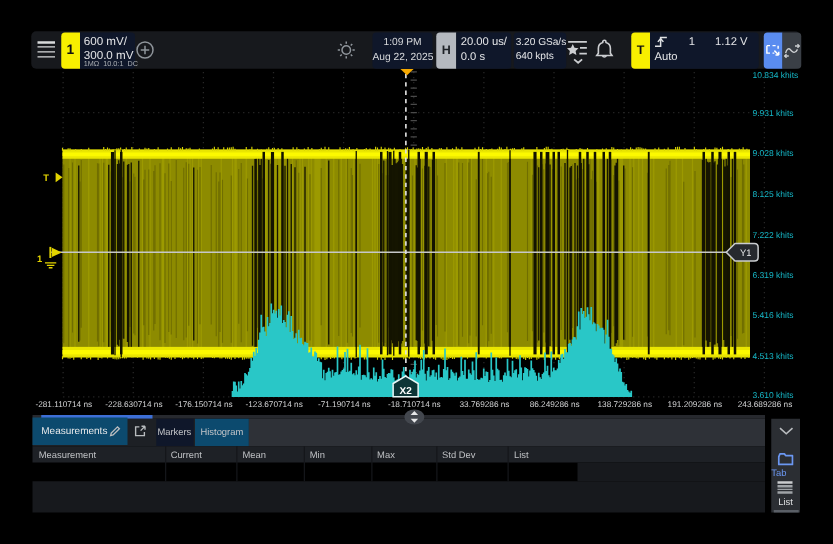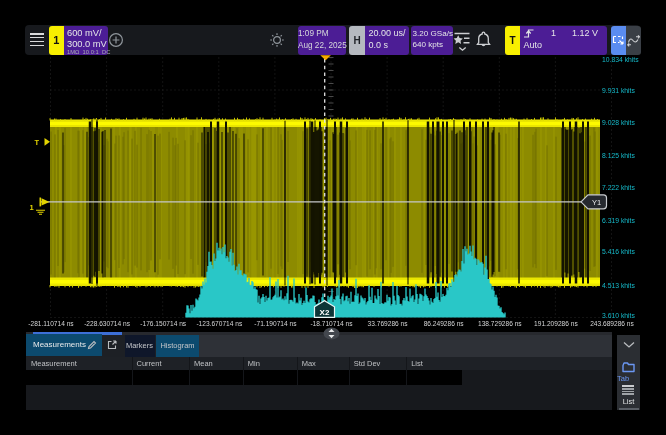--- a/index.html
+++ b/index.html
@@ -1,18 +1,18 @@
 <!DOCTYPE html>
 <html><head><meta charset="utf-8">
 <style>
 html,body{margin:0;padding:0;background:#000;}
 *{box-sizing:border-box;font-family:"Liberation Sans",sans-serif;}
 #scr{position:relative;width:666px;height:435px;background:#000;overflow:hidden;}
 .abs{position:absolute;}
-.panel{background:#4c1d95;color:#e4e5e7;}
+.panel{background:#0f172a;color:#e4e5e7;}
 .panel div{white-space:nowrap;}
 </style></head>
 <body>
 <div id="scr">
 
 <div class="abs" style="left:25px;top:25px;width:615px;height:30px;background:#17191d;border-radius:4px"></div>
 
 <div class="abs" style="left:30px;top:33.2px;width:14px;height:1.4px;background:#d9dadb"></div>
 <div class="abs" style="left:30px;top:37px;width:14px;height:1.4px;background:#d9dadb"></div>
 <div class="abs" style="left:30px;top:40.8px;width:14px;height:1.4px;background:#d9dadb"></div>
@@ -30,21 +30,21 @@
       <path d="M8 4.6V11.4M4.6 8H11.4" stroke="#8f959b" stroke-width="1.2"></path>
     </svg>
 
 <svg class="abs" style="left:269px;top:32px" width="16" height="16">
       <circle cx="8" cy="8" r="3.4" fill="none" stroke="#8f959b" stroke-width="1.2"></circle>
       <g stroke="#8f959b" stroke-width="1.2">
         <path d="M8 1.2V3M8 13V14.8M1.2 8H3M13 8H14.8M3.2 3.2L4.4 4.4M11.6 11.6L12.8 12.8M12.8 3.2L11.6 4.4M4.4 11.6L3.2 12.8"></path>
       </g>
     </svg>
 
-<div class="abs panel" style="left:298px;top:25.5px;width:48px;height:29px;border-radius:3px;font-size:8.2px;color:#d6d8da;">
+<div class="abs panel" style="left:298px;top:25.5px;width:48px;height:29px;border-radius:3px;font-size:8.2px;color:#d6d8da;text-align:center">
  <div class="abs" style="left:0;right:0;top:3.5px;white-space:nowrap">1:09 PM</div>
  <div class="abs" style="left:0;right:0;top:15px;white-space:nowrap">Aug 22, 2025</div>
 </div>
 
 <div class="abs" style="left:349px;top:25.5px;width:16px;height:29px;background:#b5b9bf;border-radius:3px 0 0 3px;color:#1e2126;font-weight:bold;font-size:10px;line-height:29px;text-align:center">H</div>
 <div class="abs panel" style="left:365px;top:25.5px;width:43.5px;height:29px;border-radius:0 3px 3px 0;font-size:9px">
  <div class="abs" style="left:3.5px;top:2.5px">20.00 us/</div>
  <div class="abs" style="left:3.5px;top:14px">0.0 s</div>
 </div>
 

